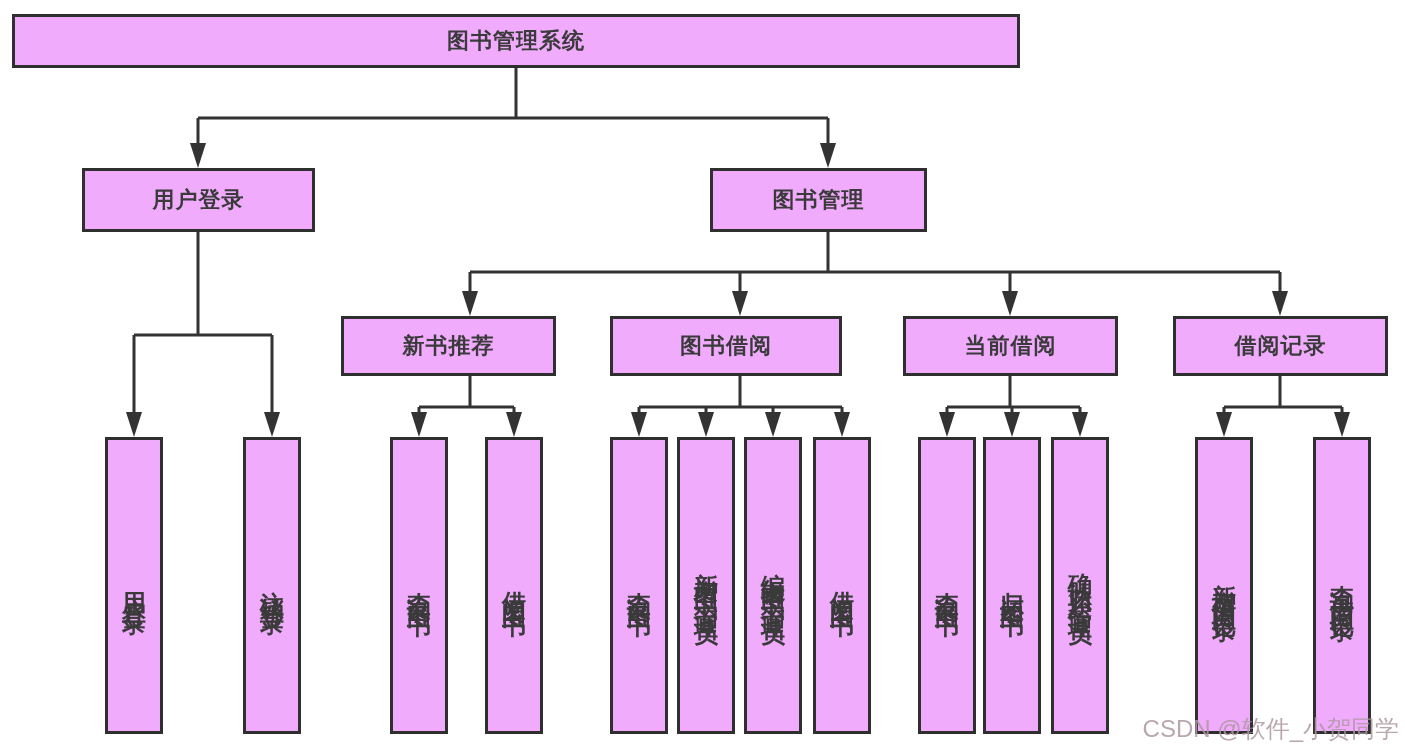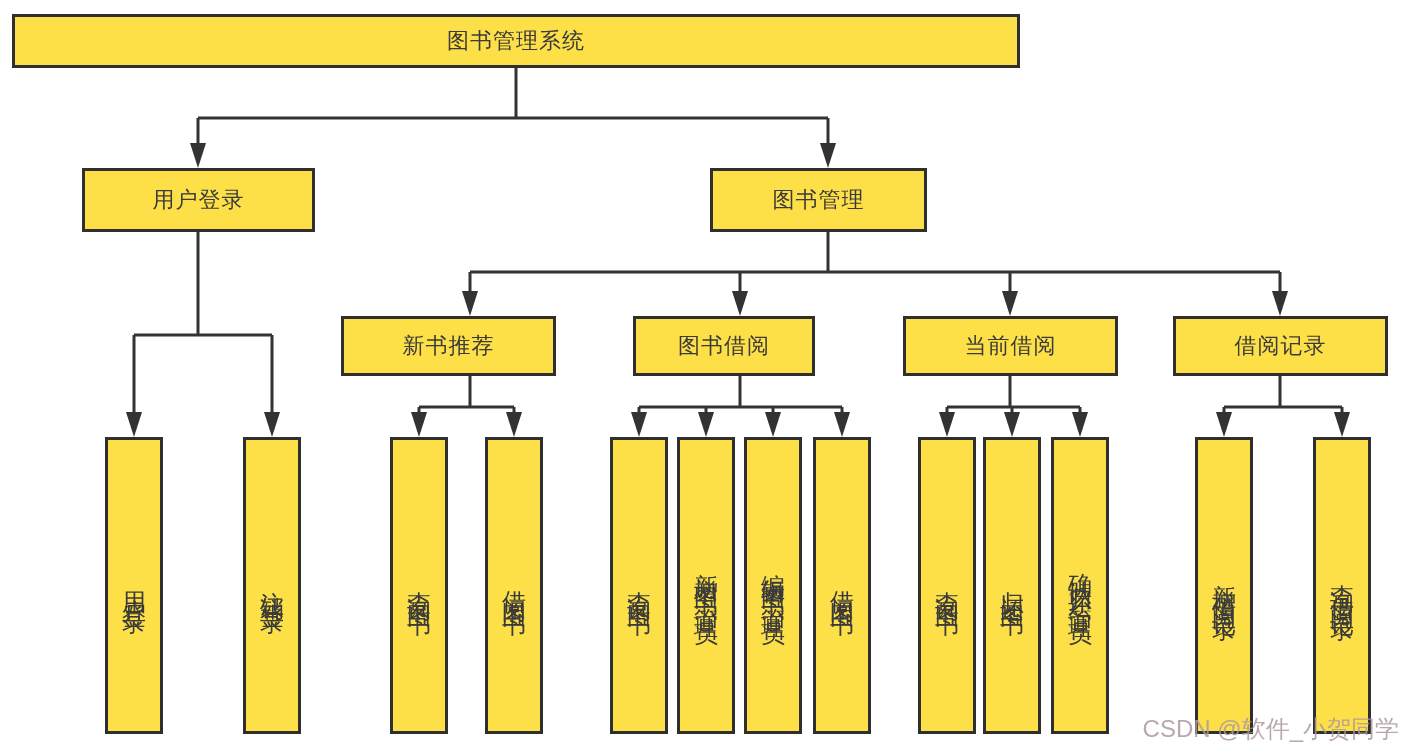--- a/index.html
+++ b/index.html
@@ -18,45 +18,46 @@
   .connectors {
     position: absolute;
     left: 0;
     top: 0;
     z-index: 1;
   }
   .node {
     position: absolute;
     box-sizing: border-box;
     border: 3px solid #2f2f2f;
-    background: #fde047;
+    background: #f0abfc;
     display: flex;
     align-items: center;
     justify-content: center;
     z-index: 2;
     color: #3a3a3a;
+    font-weight: bold;
   }
   .node.h .lbl {
     font-size: 22px;
     letter-spacing: 1px;
     white-space: nowrap;
   }
   .node.leaf .lbl {
     writing-mode: vertical-rl;
     text-orientation: mixed;
     font-size: 24px;
     line-height: 1;
     letter-spacing: 7px;
   }
   
   .root-box   { left: 12px;   top: 14px;  width: 1008px; height: 54px; }
   .b-user     { left: 82px;   top: 168px; width: 233px;  height: 64px; }
   .b-book     { left: 710px;  top: 168px; width: 217px;  height: 64px; }
   .g-recommend{ left: 341px;  top: 316px; width: 215px;  height: 60px; }
-  .g-borrow   { left: 633px;  top: 316px; width: 182px;  height: 60px; }
+  .g-borrow   { left: 610px;  top: 316px; width: 232px;  height: 60px; }
   .g-current  { left: 903px;  top: 316px; width: 215px;  height: 60px; text-align: center; }
   .g-records  { left: 1173px; top: 316px; width: 215px;  height: 60px; }
   
   .leaf { top: 437px; width: 58px; height: 297px; }
   .lf-1  { left: 105px; }
   .lf-2  { left: 243px; }
   .lf-3  { left: 390px; }
   .lf-4  { left: 485px; }
   .lf-5  { left: 610px; }
   .lf-6  { left: 677px; }

